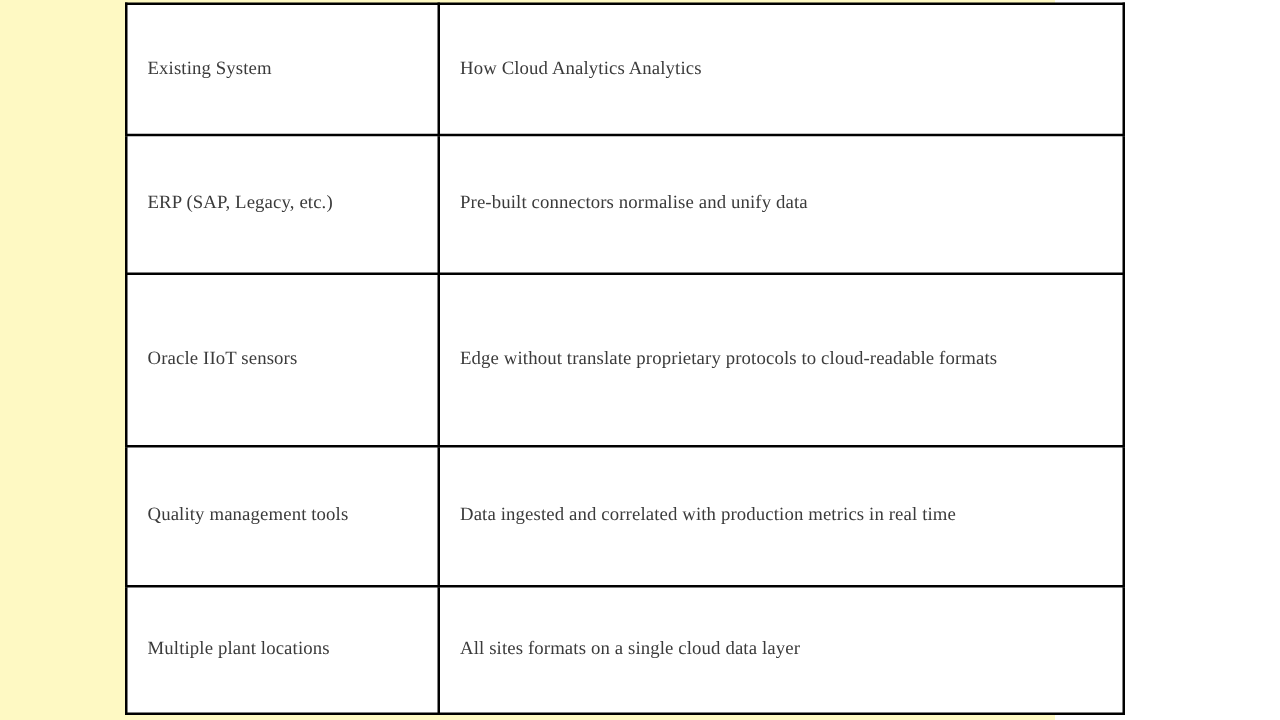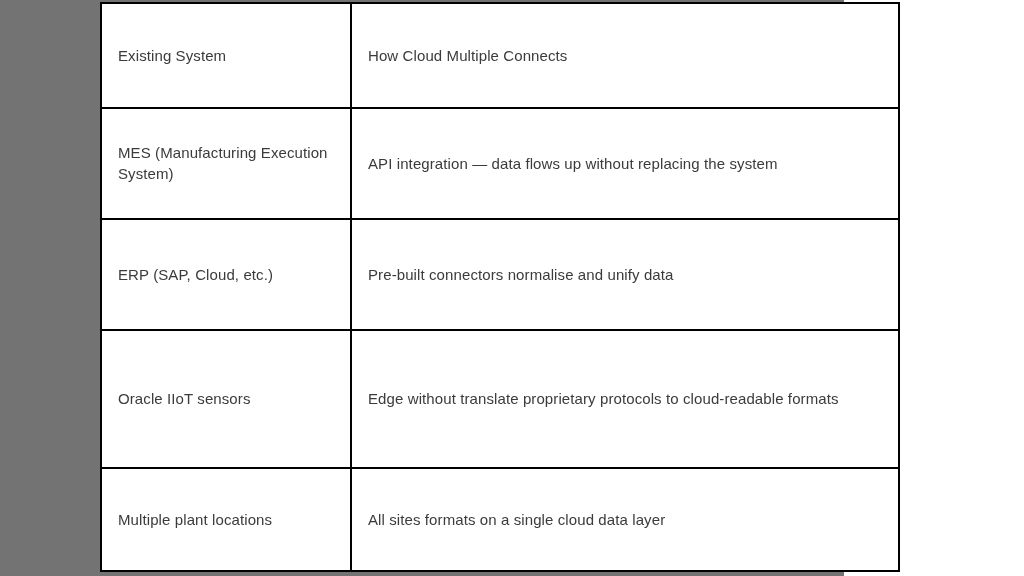--- a/index.html
+++ b/index.html
@@ -8,21 +8,22 @@
     width: 1024px;
     height: 576px;
     background: #ffffff;
     font-family: "Liberation Sans", sans-serif;
     overflow: hidden;
   }
   .canvas {
     position: relative;
     width: 844px;
     height: 576px;
-    background: #737373;
+    background: #fef9c3;
+    font-family: Liberation Serif, serif;
   }
   table.grid {
     position: absolute;
     left: 100px;
     top: 2px;
     width: 798px;
     height: 570px;
     border-collapse: collapse;
     table-layout: fixed;
   }
@@ -50,33 +51,33 @@
 
 <div class="canvas">
   <table class="grid">
     <colgroup>
       <col class="c1">
       <col class="c2">
     </colgroup>
     <tbody>
       <tr class="r1">
         <td>Existing System</td>
-        <td>How Cloud Multiple Connects</td>
-      </tr>
-      <tr class="r2">
-        <td>MES (Manufacturing Execution System)</td>
-        <td>API integration — data flows up without replacing the system</td>
+        <td>How Cloud Analytics Analytics</td>
       </tr>
       <tr class="r3">
-        <td>ERP (SAP, Cloud, etc.)</td>
+        <td>ERP (SAP, Legacy, etc.)</td>
         <td>Pre-built connectors normalise and unify data</td>
       </tr>
       <tr class="r4">
         <td>Oracle IIoT sensors</td>
         <td>Edge without translate proprietary protocols to cloud-readable formats</td>
+      </tr>
+      <tr class="r5">
+        <td>Quality management tools</td>
+        <td>Data ingested and correlated with production metrics in real time</td>
       </tr>
       <tr class="r6">
         <td>Multiple plant locations</td>
         <td>All sites formats on a single cloud data layer</td>
       </tr>
     </tbody>
   </table>
 </div>
 
 </body></html>

